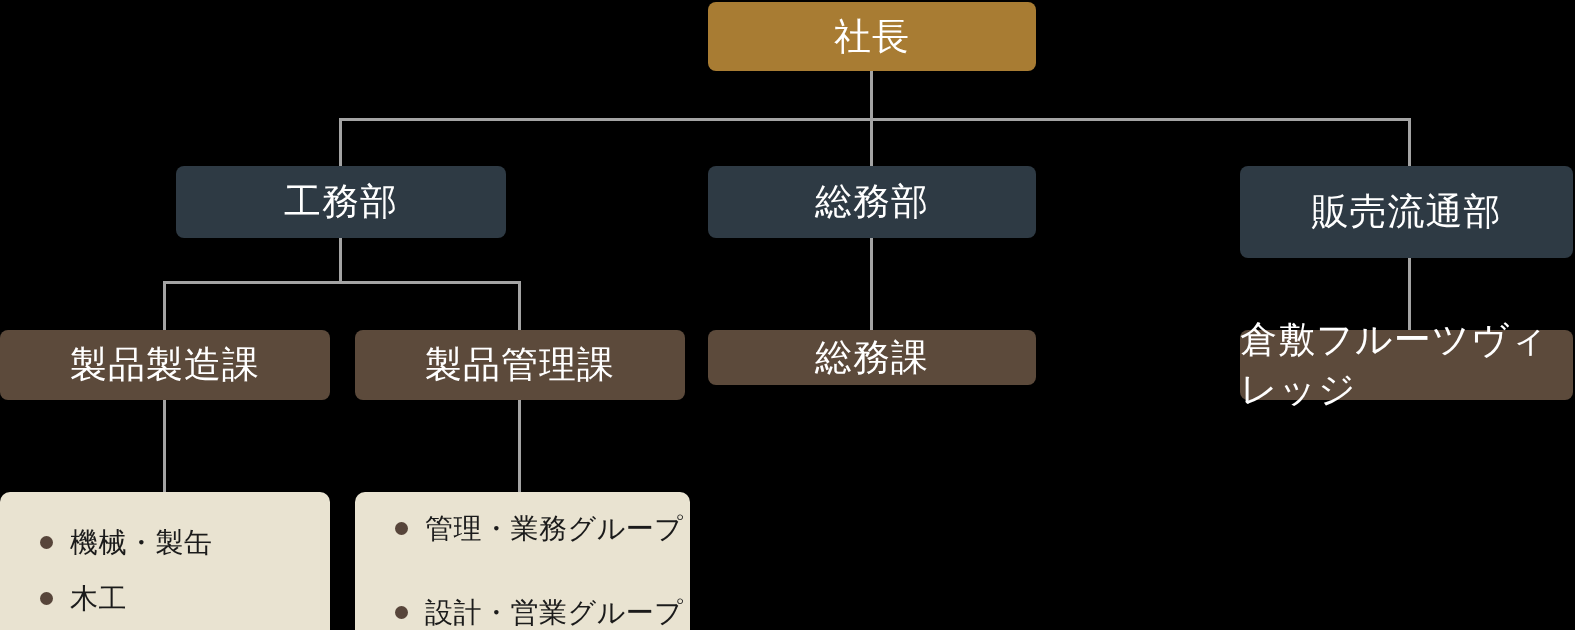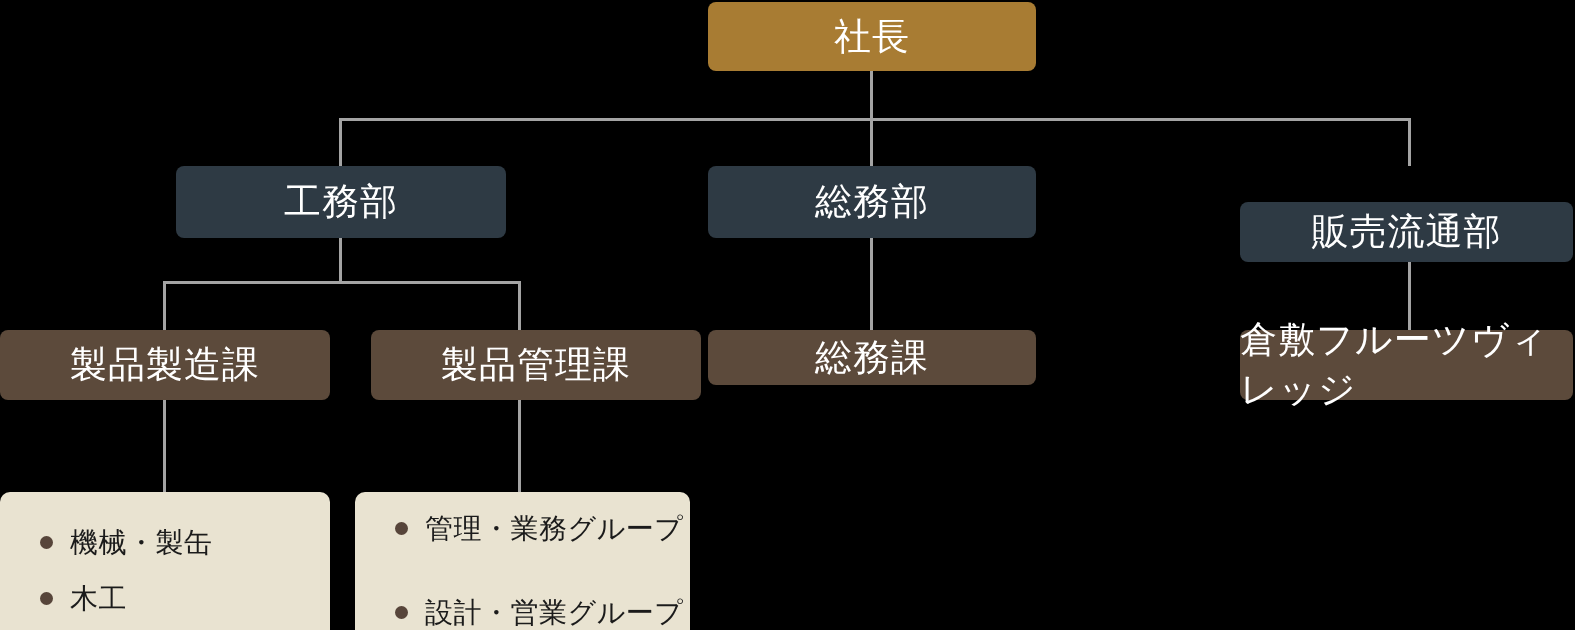--- a/index.html
+++ b/index.html
@@ -35,23 +35,23 @@
     font-size:37px;letter-spacing:1px;
     border-radius:8px;
     box-sizing:border-box;
   }
   .president{background:var(--president_box,#a87c33);}
   .dept{background:var(--department_box,#2e3a44);}
   .sect{background:var(--section_box,#5c4a3b);}
   .n-president {left:708px;top:2px;width:328px;height:69px;}
   .n-dept-1 {left:176px;top:166px;width:330px;height:72px;}
   .n-dept-2 {left:708px;top:166px;width:328px;height:72px;}
-  .n-dept-3 {left:1240px;top:166px;width:333px;height:60px;margin-top:36px;}
+  .n-dept-3 {left:1240px;top:166px;width:333px;height:92px;}
   .n-sect-1 {left:0px;top:330px;width:330px;height:70px;}
-  .n-sect-2 {left:355px;top:330px;width:330px;height:70px;margin-left:16px;}
+  .n-sect-2 {left:355px;top:330px;width:330px;height:70px;}
   .n-sect-3 {left:708px;top:330px;width:328px;height:55px;}
   .n-sect-4 {left:1240px;top:330px;width:333px;height:70px;}
   
   .panel{
     position:absolute;top:492px;height:157px;
     background:var(--group_panel,#e9e3d1);
     border-radius:10px;
     box-sizing:border-box;
     display:flex;flex-direction:column;justify-content:center;
     gap:18px;

